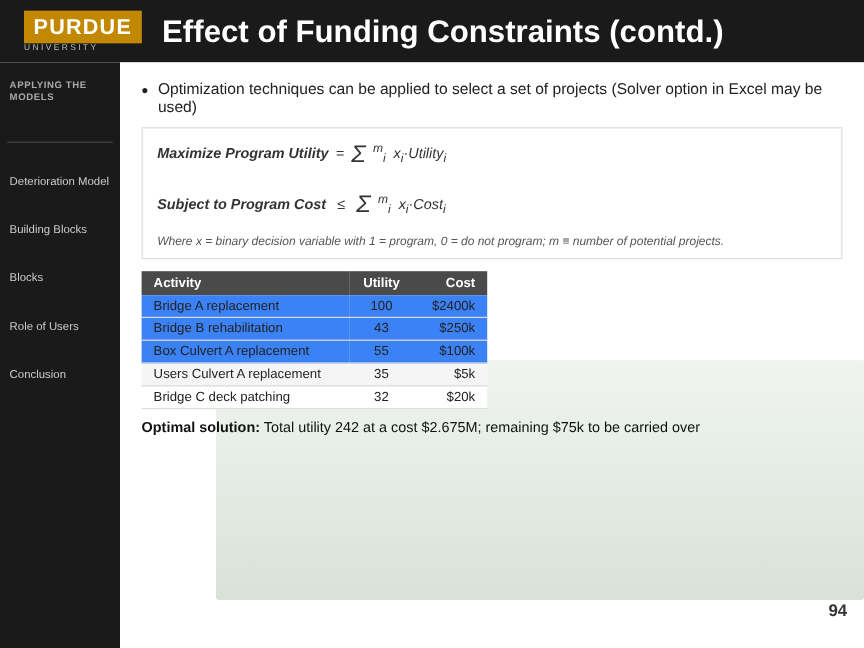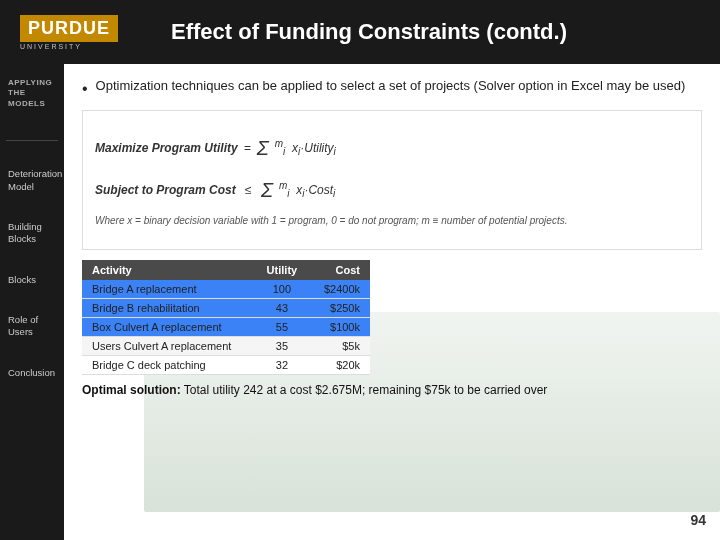--- a/index.html
+++ b/index.html
@@ -7,21 +7,21 @@
       width: 720px;
       height: 540px;
       font-family: Arial, sans-serif;
       overflow: hidden;
       background: #fff;
     }
 
     
     .header {
       background: #1a1a1a;
-      height: 64px;
+      height: 52px;
       display: flex;
       align-items: center;
       padding: 0 20px;
     }
     .header-logo {
       display: flex;
       flex-direction: column;
       align-items: flex-start;
     }
     .logo-purdue {
@@ -37,34 +37,34 @@
       color: #c0c0c0;
       font-size: 7px;
       letter-spacing: 2px;
       text-transform: uppercase;
       margin-top: 1px;
     }
     .header-title {
       flex: 1;
       text-align: center;
       color: #fff;
-      font-size: 22px;
+      font-size: 26px;
       font-weight: bold;
       margin-left: -80px;
     }
 
     
     .main-layout {
       display: flex;
       height: 488px;
     }
 
     
     .sidebar {
-      width: 64px;
+      width: 100px;
       background: #1a1a1a;
       padding: 12px 6px;
       display: flex;
       flex-direction: column;
       gap: 20px;
       flex-shrink: 0;
     }
     .sidebar-section {
       margin-bottom: 4px;
     }
@@ -132,21 +132,21 @@
       font-size: 16px;
       line-height: 1.4;
       color: #222;
       flex-shrink: 0;
     }
 
     
     .formula-box {
       background: rgba(255,255,255,0.9);
       border: 1px solid #ddd;
-      padding: 19px 12px;
+      padding: 4px 12px;
       margin: 8px 0 10px 0;
       font-style: italic;
       font-size: 12px;
       color: #333;
       line-height: 1.8;
     }
     .formula-line {
       display: flex;
       align-items: center;
       gap: 6px;

